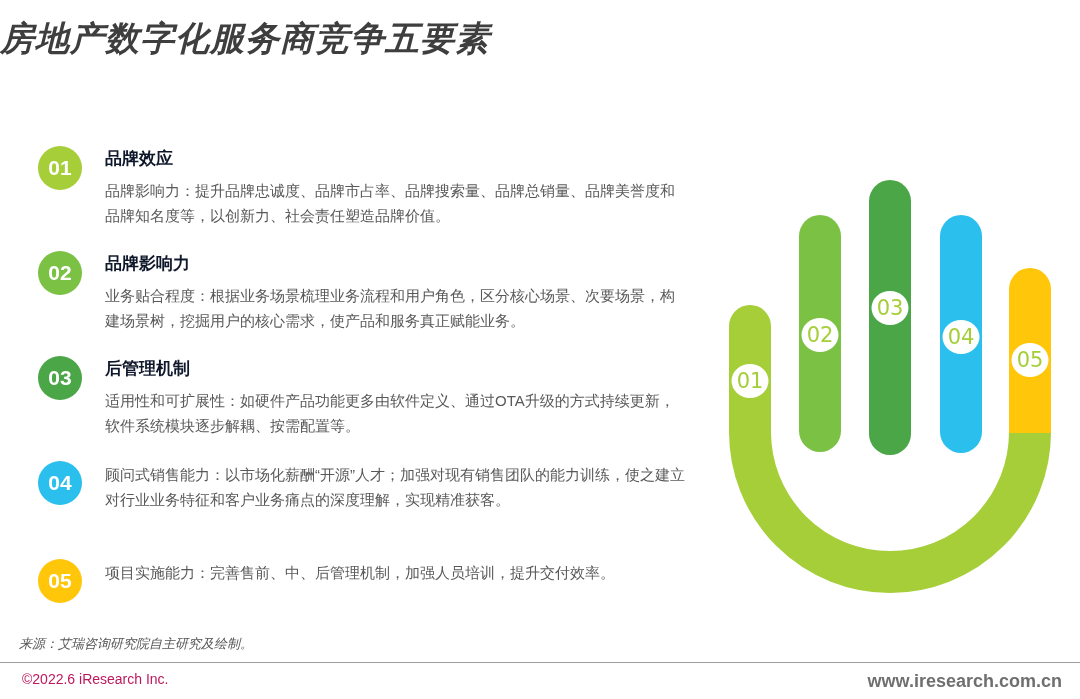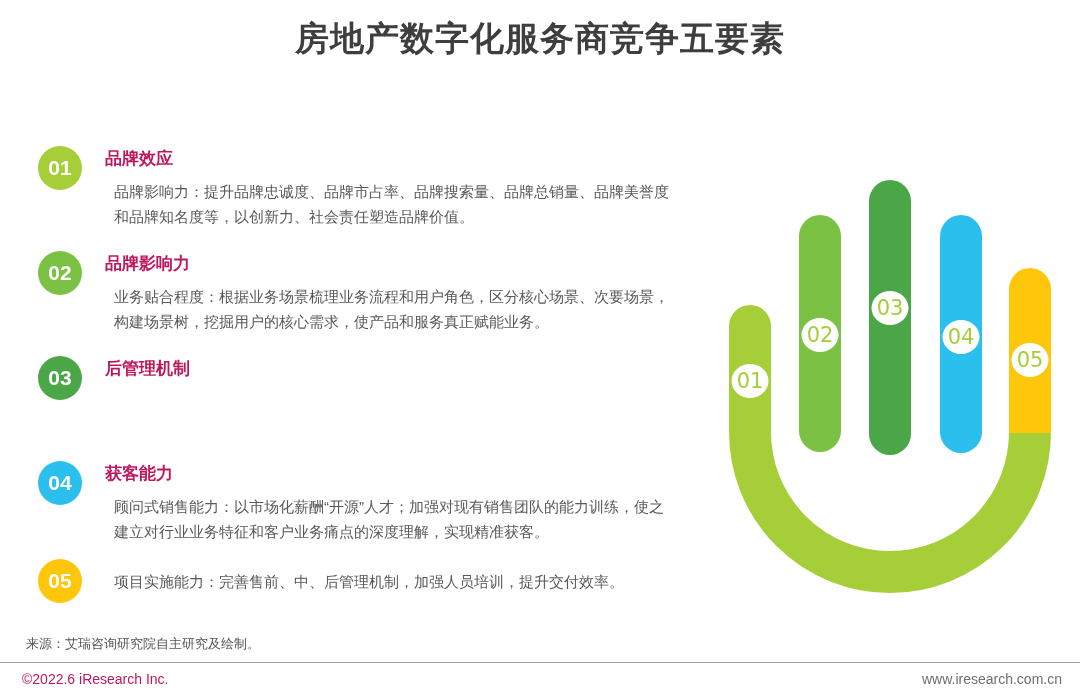--- a/index.html
+++ b/index.html
@@ -2,41 +2,42 @@
 <html><head>
 <meta charset="utf-8">
 <style>
   html,body { margin:0; padding:0; background:#fff; }
   .canvas {
     position:relative; width:1080px; height:699px; background:#ffffff;
     font-family:"Liberation Sans","DejaVu Sans",sans-serif; overflow:hidden;
   }
   .page-title {
     position:absolute; top:16px; left:0; width:100%;
-    text-align:center; font-size:34px; font-weight:800; color:#3e3e3e;
+    font-size:34px; font-weight:800; color:#3e3e3e;
     letter-spacing:1px;
+    font-style:italic;
   }
   .item { position:absolute; left:38px; width:660px; }
   .item-num {
     position:absolute; left:0; top:0; width:44px; height:44px; border-radius:50%;
     color:#ffffff; font-size:21px; font-weight:700;
     display:flex; align-items:center; justify-content:center;
   }
   .item-body { position:absolute; left:67px; top:1px; width:580px; }
-  .item-title { margin:0 0 8px 0; font-size:17px; font-weight:700; color:#be185d; }
-  .item-desc { margin:9px; font-size:15px; line-height:25px; color:#595959; }
+  .item-title { margin:0 0 8px 0; font-size:17px; font-weight:700; color:#0f172a; }
+  .item-desc { margin:0; font-size:15px; line-height:25px; color:#595959; }
   .hand-svg { position:absolute; left:710px; top:165px; }
   .badge-num {
     font-size:21px; font-family:"DejaVu Sans","Liberation Sans",sans-serif;
     font-weight:400;
   }
-  .source-note { position:absolute; left:26px; top:635px; font-size:13px; color:#555555; }
+  .source-note { position:absolute; left:19px; top:635px; font-size:13px; color:#555555;font-style:italic; }
   .footer-divider { position:absolute; left:0; top:662px; width:1080px; height:1px; background:#9e9e9e; }
   .footer-copyright { position:absolute; left:22px; top:671px; font-size:14px; color:#be185d; }
-  .footer-website { position:absolute; right:18px; top:671px; font-size:14px; color:#6f6f6f; }
+  .footer-website { position:absolute; right:18px; top:671px; font-size:18px; color:#6f6f6f;font-weight:bold; }
 </style>
 </head>
 <body>
 
 <div class="canvas">
 
   <div class="page-title">房地产数字化服务商竞争五要素</div>
 
   <div class="item" style="top:146px">
     <div class="item-num" style="background: rgb(165, 206, 57);">01</div>
@@ -49,26 +50,26 @@
     <div class="item-num" style="background: rgb(123, 193, 67);">02</div>
     <div class="item-body">
       <h3 class="item-title">品牌影响力</h3>
       <p class="item-desc">业务贴合程度：根据业务场景梳理业务流程和用户角色，区分核心场景、次要场景，构建场景树，挖掘用户的核心需求，使产品和服务真正赋能业务。</p>
     </div>
   </div>
   <div class="item" style="top:356px">
     <div class="item-num" style="background: rgb(75, 166, 72);">03</div>
     <div class="item-body">
       <h3 class="item-title">后管理机制</h3>
+      <p class="item-desc">适用性和可扩展性：如硬件产品功能更多由软件定义、通过OTA升级的方式持续更新，软件系统模块逐步解耦、按需配置等。</p>
     </div>
   </div>
   <div class="item" style="top:461px">
     <div class="item-num" style="background: rgb(43, 191, 238);">04</div>
     <div class="item-body">
-      <h3 class="item-title">获客能力</h3>
       <p class="item-desc">顾问式销售能力：以市场化薪酬“开源”人才；加强对现有销售团队的能力训练，使之建立对行业业务特征和客户业务痛点的深度理解，实现精准获客。</p>
     </div>
   </div>
   <div class="item" style="top:559px">
     <div class="item-num" style="background: rgb(255, 198, 10);">05</div>
     <div class="item-body">
       <p class="item-desc">项目实施能力：完善售前、中、后管理机制，加强人员培训，提升交付效率。</p>
     </div>
   </div>
 

